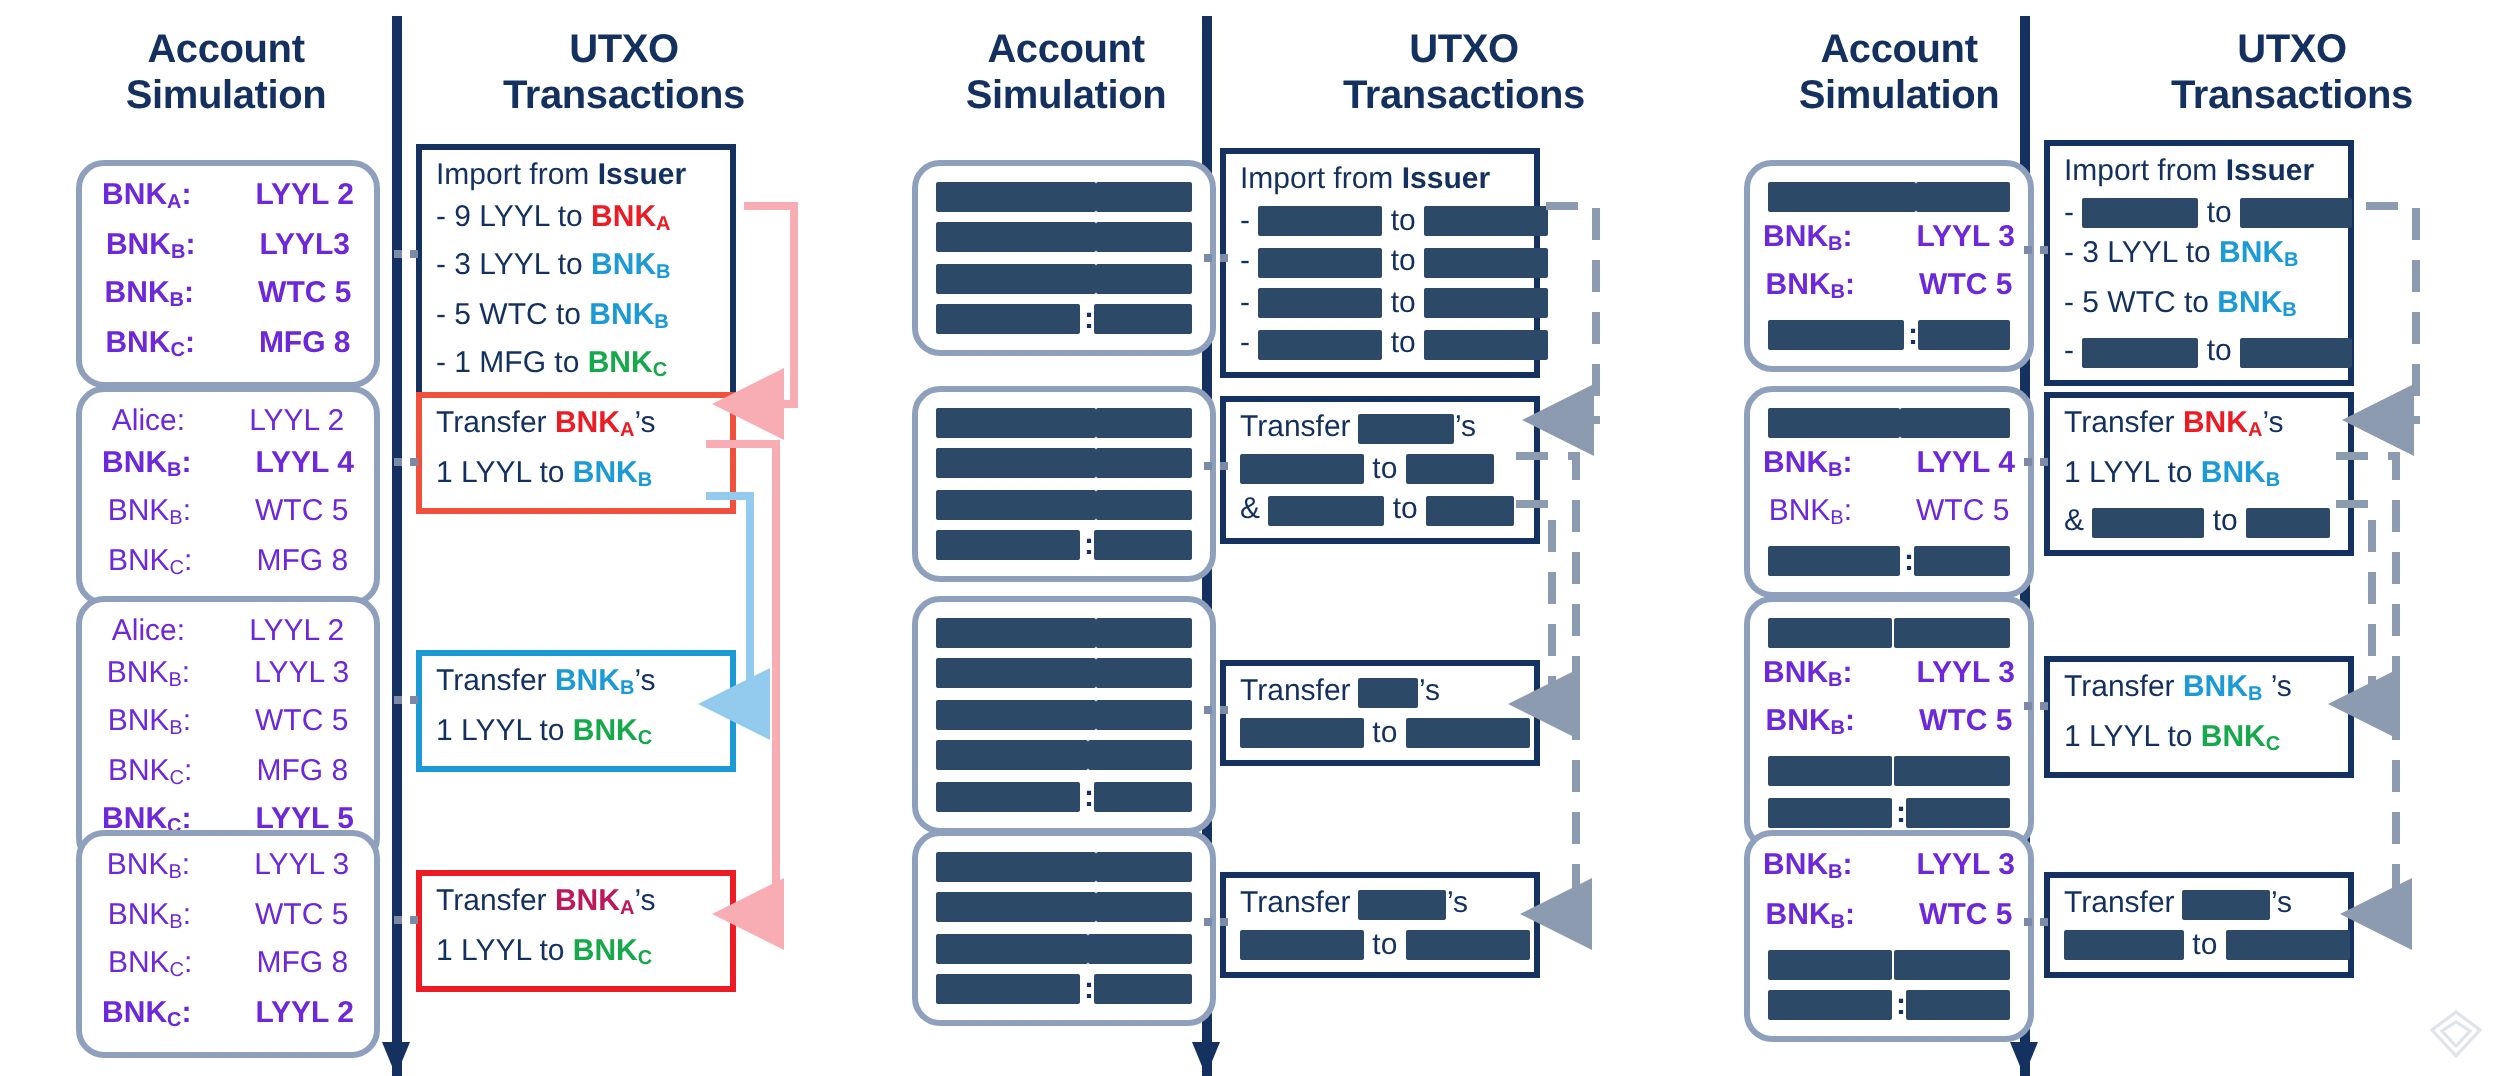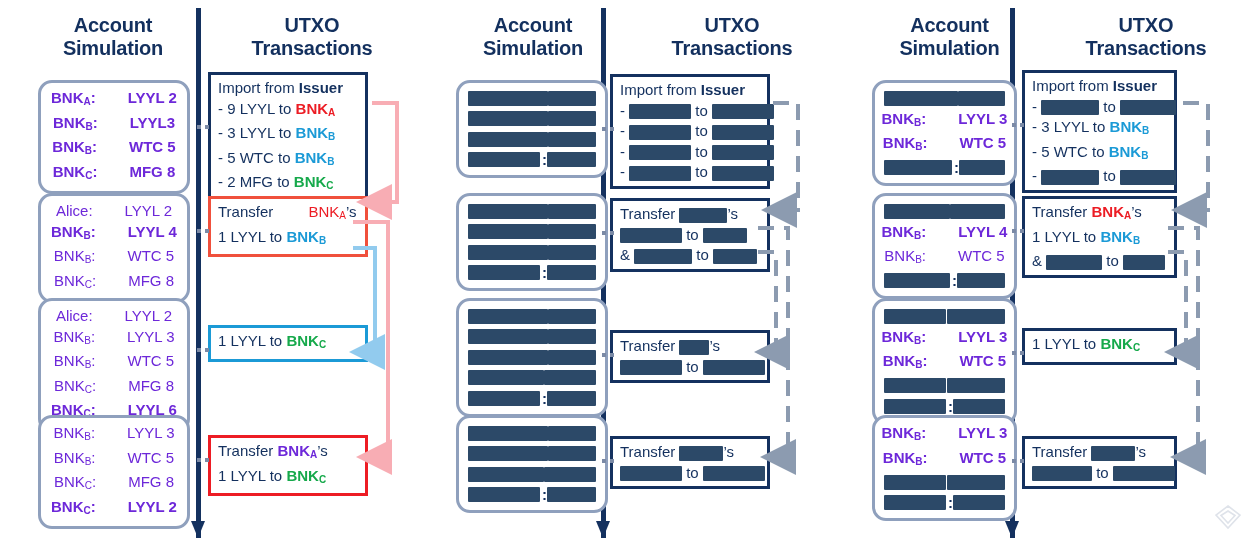--- a/index.html
+++ b/index.html
@@ -157,21 +157,21 @@
         <div class="row">
           <span class="k">BNK<sub>B</sub>:</span>
           <span class="v">WTC 5</span>
         </div>
         <div class="row">
           <span class="k">BNK<sub>C</sub>:</span>
           <span class="v">MFG 8</span>
         </div>
         <div class="row b">
           <span class="k">BNK<sub>C</sub>:</span>
-          <span class="v">LYYL 6</span>
+          <span class="v">LYYL 5</span>
         </div>
       </div>
       <div class="acct" style="left: 38px; top: 415px; width: 152px;">
         <div class="row">
           <span class="k">BNK<sub>B</sub>:</span>
           <span class="v">LYYL 3</span>
         </div>
         <div class="row">
           <span class="k">BNK<sub>B</sub>:</span>
           <span class="v">WTC 5</span>
@@ -185,43 +185,44 @@
           <span class="v">LYYL 2</span>
         </div>
       </div>
     </div>
   <div class="txwrap">
       <div class="tx" style="left: 208px; top: 72px; width: 160px;">
         <div class="line"><span style="color: rgb(19, 48, 94);">Import from </span><span style="color: rgb(19, 48, 94); font-weight: bold;">Issuer</span></div>
         <div class="line"><span style="color: rgb(19, 48, 94);">- 9 LYYL to </span><span style="color: rgb(236, 28, 36); font-weight: bold;">BNK<sub>A</sub></span></div>
         <div class="line"><span style="color: rgb(19, 48, 94);">- 3 LYYL to </span><span style="color: rgb(27, 154, 214); font-weight: bold;">BNK<sub>B</sub></span></div>
         <div class="line"><span style="color: rgb(19, 48, 94);">- 5 WTC to </span><span style="color: rgb(27, 154, 214); font-weight: bold;">BNK<sub>B</sub></span></div>
-        <div class="line"><span style="color: rgb(19, 48, 94);">- 2 MFG to </span><span style="color: rgb(22, 169, 75); font-weight: bold;">BNK<sub>C</sub></span></div>
+        <div class="line"><span style="color: rgb(19, 48, 94);">- 1 MFG to </span><span style="color: rgb(22, 169, 75); font-weight: bold;">BNK<sub>C</sub></span></div>
       </div>
       <div class="dots" style="left: 197px; width: 11px; top: 125.25px;">
         <i style="left: 0px;"></i>
         <i style="left: 8px;"></i>
       </div>
       <div class="tx orange" style="left: 208px; top: 196px; width: 160px;">
-        <div class="line"><span style="color: rgb(19, 48, 94);">Transfer </span><span style="color: rgb(236, 28, 36); font-weight: normal; margin-left: 31px;">BNK<sub>A</sub></span><span style="color: rgb(19, 48, 94);">’s</span></div>
+        <div class="line"><span style="color: rgb(19, 48, 94);">Transfer </span><span style="color: rgb(236, 28, 36); font-weight: bold;">BNK<sub>A</sub></span><span style="color: rgb(19, 48, 94);">’s</span></div>
         <div class="line"><span style="color: rgb(19, 48, 94);">1 LYYL to </span><span style="color: rgb(27, 154, 214); font-weight: bold;">BNK<sub>B</sub></span></div>
       </div>
       <div class="dots" style="left: 197px; width: 11px; top: 228.75px;">
         <i style="left: 0px;"></i>
         <i style="left: 8px;"></i>
       </div>
       <div class="tx cyan" style="left: 208px; top: 325px; width: 160px;">
+        <div class="line"><span style="color: rgb(19, 48, 94);">Transfer </span><span style="color: rgb(27, 154, 214); font-weight: bold;">BNK<sub>B</sub></span><span style="color: rgb(19, 48, 94);">’s</span></div>
         <div class="line"><span style="color: rgb(19, 48, 94);">1 LYYL to </span><span style="color: rgb(22, 169, 75); font-weight: bold;">BNK<sub>C</sub></span></div>
       </div>
       <div class="dots" style="left: 197px; width: 11px; top: 347.5px;">
         <i style="left: 0px;"></i>
         <i style="left: 8px;"></i>
       </div>
       <div class="tx redb" style="left: 208px; top: 435px; width: 160px;">
-        <div class="line"><span style="color: rgb(19, 48, 94);">Transfer </span><span style="color: #6d28d9; font-weight: bold;">BNK<sub>A</sub></span><span style="color: rgb(19, 48, 94);">’s</span></div>
+        <div class="line"><span style="color: rgb(19, 48, 94);">Transfer </span><span style="color: #be185d; font-weight: bold;">BNK<sub>A</sub></span><span style="color: rgb(19, 48, 94);">’s</span></div>
         <div class="line"><span style="color: rgb(19, 48, 94);">1 LYYL to </span><span style="color: rgb(22, 169, 75); font-weight: bold;">BNK<sub>C</sub></span></div>
       </div>
       <div class="dots" style="left: 197px; width: 11px; top: 457.5px;">
         <i style="left: 0px;"></i>
         <i style="left: 8px;"></i>
       </div>
     </div>
   <svg class="arrows" width="420" height="538">
     <defs>
       <marker id="ah-pink" markerWidth="9" markerHeight="9" refX="8" refY="4.5" orient="auto">
@@ -547,20 +548,21 @@
       <div class="tx" style="left: 182px; top: 196px; width: 155px;">
         <div class="line"><span style="color: rgb(19, 48, 94);">Transfer </span><span style="color: rgb(236, 28, 36); font-weight: bold;">BNK<sub>A</sub></span><span style="color: rgb(19, 48, 94);">’s</span></div>
         <div class="line"><span style="color: rgb(19, 48, 94);">1 LYYL to </span><span style="color: rgb(27, 154, 214); font-weight: bold;">BNK<sub>B</sub></span></div>
         <div class="line"><span style="color: rgb(19, 48, 94);">&amp; </span><span class="bar bl" style="width: 56px;"></span><span style="color: rgb(19, 48, 94);"> to </span><span class="bar bl" style="width: 42px;"></span></div>
       </div>
       <div class="dots" style="left: 172px; width: 10px; top: 228.75px;">
         <i style="left: 0px;"></i>
         <i style="left: 8px;"></i>
       </div>
       <div class="tx" style="left: 182px; top: 328px; width: 155px;">
+        <div class="line"><span style="color: rgb(19, 48, 94);">Transfer </span><span style="color: rgb(27, 154, 214); font-weight: bold;">BNK<sub>B</sub></span><span style="color: rgb(19, 48, 94);"> ’s</span></div>
         <div class="line"><span style="color: rgb(19, 48, 94);">1 LYYL to </span><span style="color: rgb(22, 169, 75); font-weight: bold;">BNK<sub>C</sub></span></div>
       </div>
       <div class="dots" style="left: 172px; width: 10px; top: 350.5px;">
         <i style="left: 0px;"></i>
         <i style="left: 8px;"></i>
       </div>
       <div class="tx" style="left: 182px; top: 436px; width: 155px;">
         <div class="line"><span style="color: rgb(19, 48, 94);">Transfer </span><span class="bar bl" style="width: 44px;"></span><span style="color: rgb(19, 48, 94);">’s</span></div>
         <div class="line"><span class="bar bl" style="width: 60px;"></span><span style="color: rgb(19, 48, 94);"> to </span><span class="bar bl" style="width: 62px;"></span></div>
       </div>

